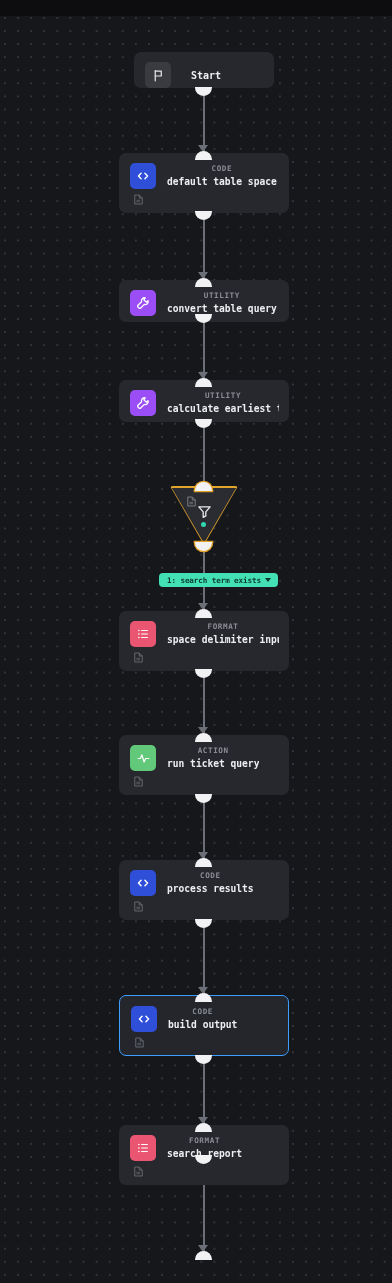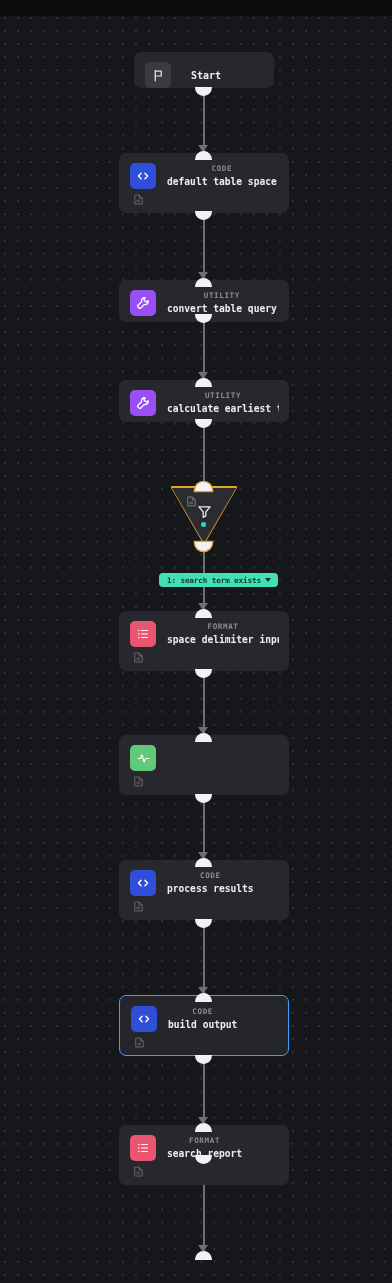--- a/index.html
+++ b/index.html
@@ -300,20 +300,24 @@
     </div>
   </div>
 
   <div class="node wide" style="top:719px; height:60px;">
     <div class="node-row">
       <div class="badge-icon ic-action">
         <svg width="15" height="15" viewBox="0 0 18 18" fill="none" stroke="#ffffff" stroke-width="1.4" stroke-linecap="round" stroke-linejoin="round">
           <path d="M2.5 9h2.8l1.8-4.4 2.6 8.6 1.8-4.2h3.9"></path>
         </svg>
       </div>
+      <div class="node-text">
+        <div class="node-kind">ACTION</div>
+        <div class="node-title">run ticket query</div>
+      </div>
     </div>
     <div class="node-note">
       <svg width="9" height="11" viewBox="0 0 12 14" fill="none" stroke="#8e9097" stroke-width="1.1" stroke-linejoin="round">
         <path d="M1 1h6l4 4v8H1z"></path>
           <path d="M7 1v4h4"></path>
         <path d="M3.2 8h5" stroke-width="0.9"></path>
           <path d="M3.2 10h5" stroke-width="0.9"></path>
       </svg>
     </div>
   </div>

